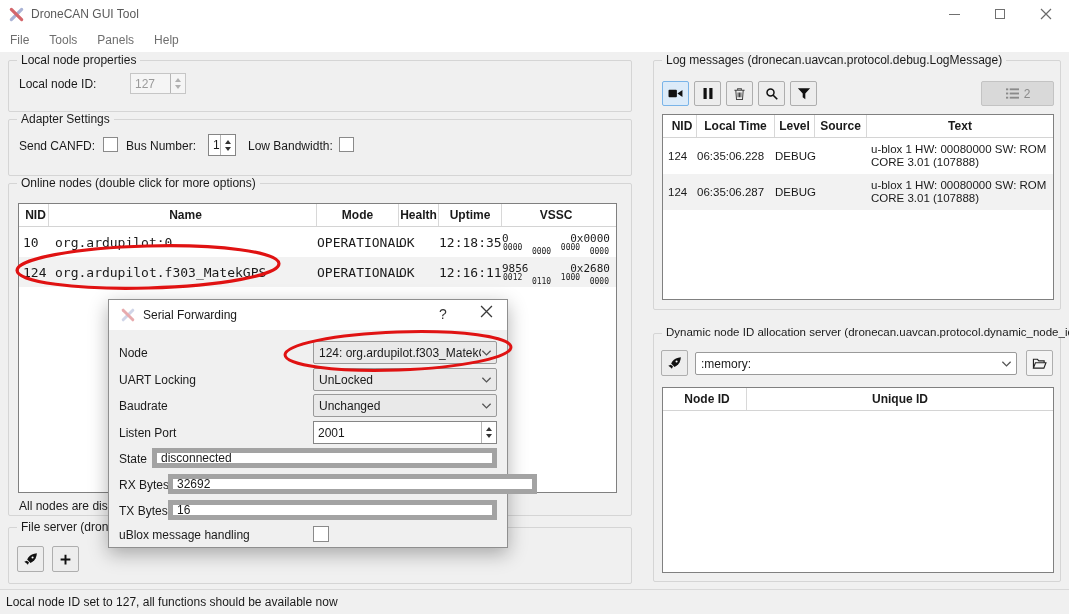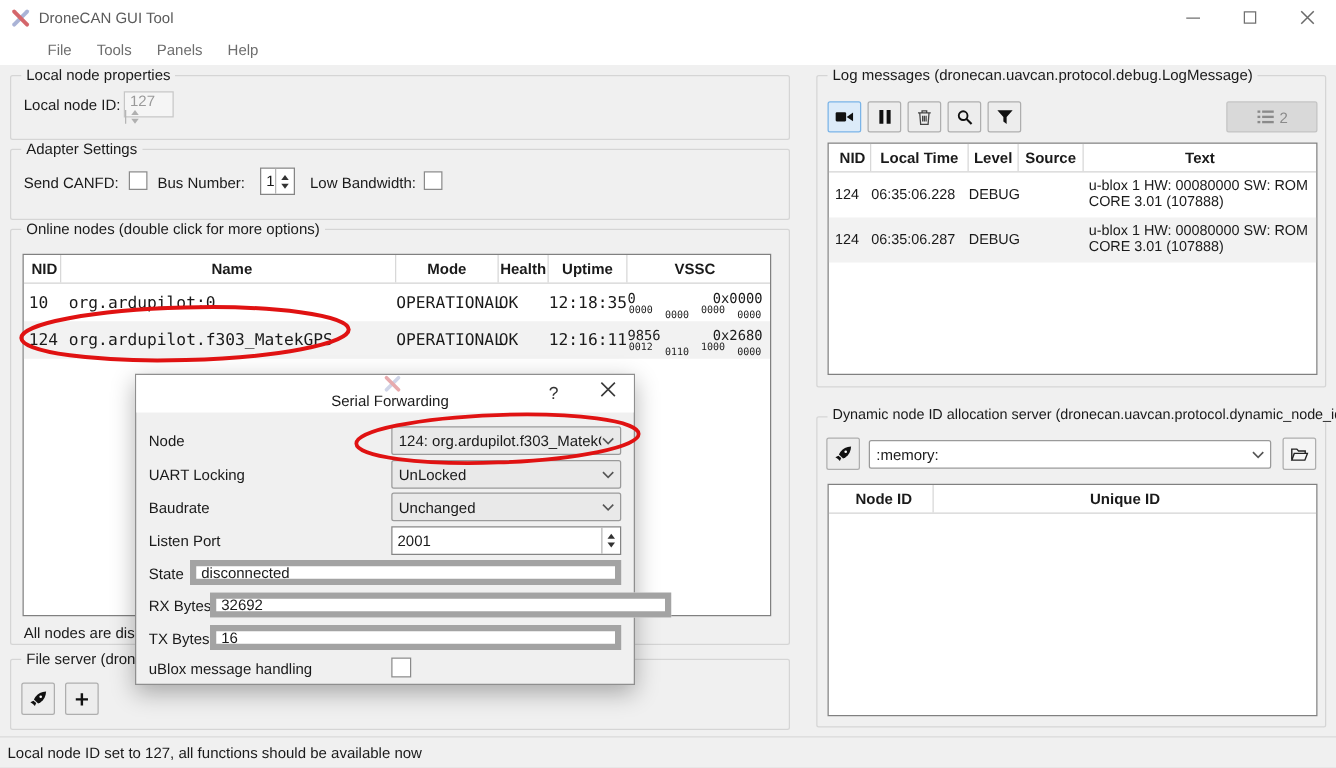--- a/index.html
+++ b/index.html
@@ -8,21 +8,21 @@
   #win { position:relative; width:1069px; height:614px; background:#f0f0f0; overflow:hidden; outline:1px solid #b9b9b9; }
 
   
   .titlebar { position:absolute; left:0; top:0; width:1069px; height:28px; background:#fff; display:flex; align-items:center; }
   .titlebar .ticon { margin-left:9px; width:15px; height:15px; }
   .titlebar .ttext { margin-left:7px; color:#5a5a5a; }
   .win-controls { position:absolute; right:0; top:0; height:28px; display:flex; }
   .wc { width:46px; height:28px; display:flex; align-items:center; justify-content:center; }
   .wc .mini { width:11px; height:1px; background:#707070; }
   .wc .maxi { width:10px; height:10px; border:1px solid #707070; }
-  .menubar { position:absolute; left:0; top:28px; width:1069px; height:24px; background:#fff; display:flex; align-items:center; color:#6e6e6e;padding-left:28px; }
+  .menubar { position:absolute; left:0; top:28px; width:1069px; height:24px; background:#fff; display:flex; align-items:center; color:#6e6e6e; }
   .menubar span { padding:0 10px; }
 
   
   .grp { position:absolute; border:1px solid #d5d5d5; border-radius:2px; background:#f0f0f0; }
   .grp-title { position:absolute; top:-8px; left:8px; background:#f0f0f0; padding:0 4px; white-space:nowrap; }
 
   
   .btn { background:#ededed; border:1px solid #aeaeae; border-radius:2px; display:flex; align-items:center; justify-content:center; }
   .btn.checked { background:#dcebf9; border-color:#7ab4e8; }
   .btn.disabled { background:#d9d9d9; border-color:#c3c3c3; color:#8a8a8a; }
@@ -61,21 +61,21 @@
 
   
   .l-nid{width:34px; padding-left:5px;} .l-time{width:78px;} .l-level{width:40px;} .l-src{width:52px;} .l-text{flex:1; padding:0 4px; line-height:13px;}
   .lrow{flex:0 0 36px; font-size:11.5px;}
 
   
   .d-nid{width:84px; padding-left:5px;} .d-uid{flex:1;}
 
   
   .dialog { position:absolute; left:108px; top:299px; width:400px; height:249px; background:#f0f0f0; border:1px solid #8f8f8f; box-shadow:0 6px 18px rgba(0,0,0,.3); z-index:20; }
-  .dlg-titlebar { position:absolute; left:0; top:0; width:100%; height:30px; background:#fff; display:flex; align-items:center;flex-direction:column; }
+  .dlg-titlebar { position:absolute; left:0; top:0; width:100%; height:30px; background:#fff; display:flex; align-items:center; }
   .dlg-titlebar .ticon { margin-left:12px; width:14px; height:14px; opacity:.55; }
   .dlg-titlebar .ttext { margin-left:8px; color:#1a1a1a; }
   .dlg-help { position:absolute; right:55px; top:6px; width:18px; text-align:center; font-size:14px; color:#333; }
   .dlg-close { position:absolute; right:14px; top:5px; font-size:15px; color:#333; }
   .drow-label { position:absolute; white-space:nowrap; }
 
   .statusbar { position:absolute; left:0; top:589px; width:1069px; height:25px; border-top:1px solid #d9d9d9; display:flex; align-items:center; padding-left:6px; background:#f0f0f0; }
 
   .anno-layer { position:absolute; left:0; top:0; width:1069px; height:614px; pointer-events:none; z-index:40; }
 </style>
@@ -108,21 +108,21 @@
   <div class="menubar">
     <span>File</span>
     <span>Tools</span>
     <span>Panels</span>
     <span>Help</span>
   </div>
 
   <div class="grp" style="left:8px; top:60px; width:624px; height:52px;">
     <span class="grp-title">Local node properties</span>
     <span style="position:absolute; left:10px; top:16px;">Local node ID:</span>
-    <div class="spin disabled" style="position:absolute; left:90px; top:12px; width:40px; height:21px;flex-direction:column;">
+    <div class="spin disabled" style="position:absolute; left:121px; top:12px; width:56px; height:21px;">
       <div class="sval">127</div>
       <div class="arrows">
           <div class="tri-up"></div>
           <div class="tri-dn"></div>
         </div>
     </div>
   </div>
 
   <div class="grp" style="left:8px; top:119px; width:624px; height:57px;">
     <span class="grp-title">Adapter Settings</span>

